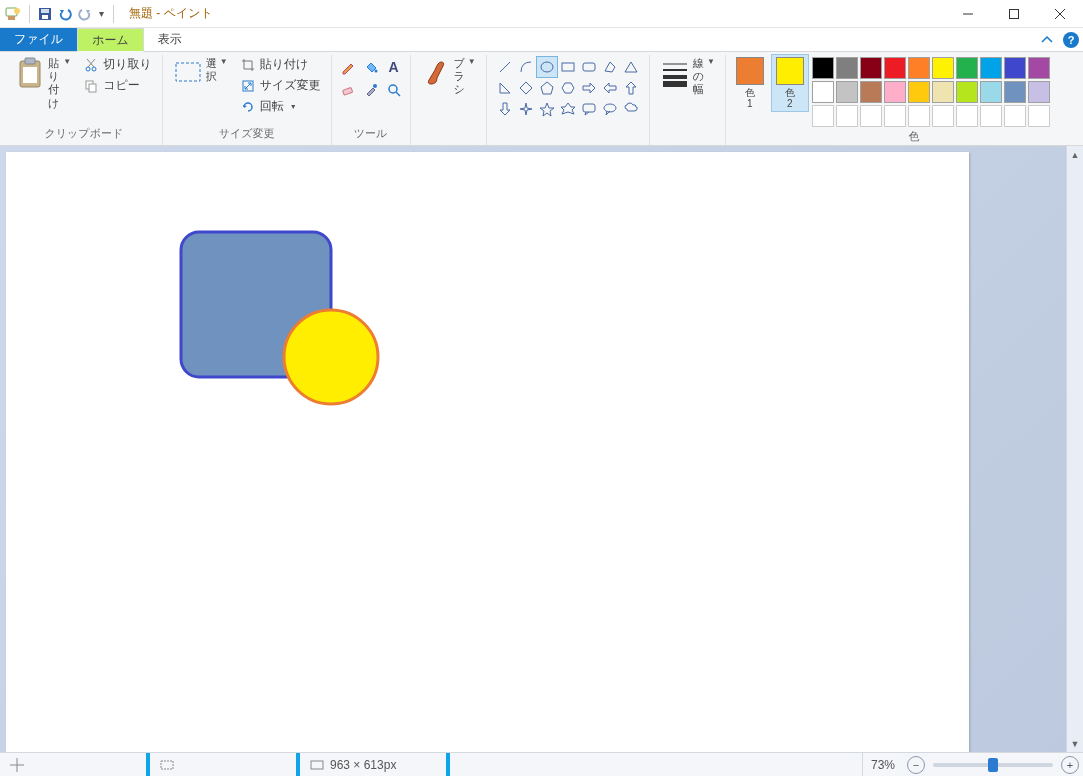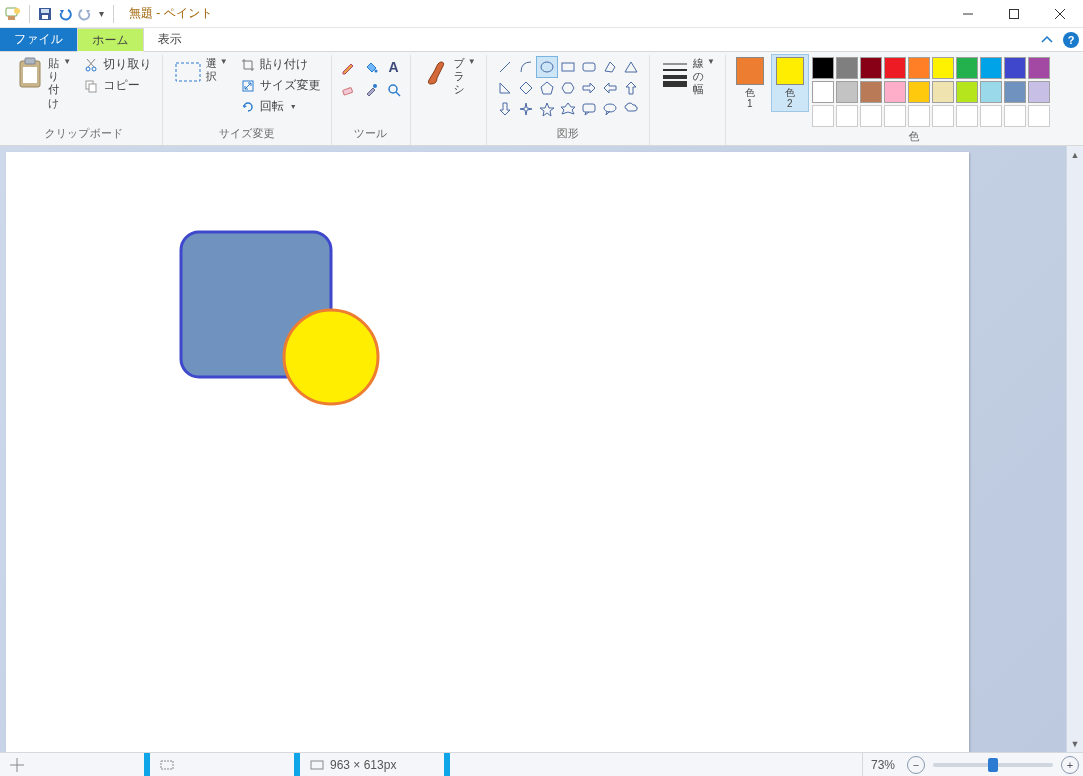--- a/index.html
+++ b/index.html
@@ -59,21 +59,21 @@
 
 .workarea { flex: 1; display: flex; background: #c9d6e8; position: relative; }
 .canvas-scroll { flex: 1; background: linear-gradient(135deg,#cdd9eb,#bcc9de); overflow: hidden; position: relative; }
 .canvas { position: absolute; left: 6px; top: 6px; width: 963px; height: 613px; background: #fff; box-shadow: 1px 1px 2px rgba(0,0,0,.2); }
 .vscroll { width: 17px; background: #e9eef6; border-left: 1px solid #d0d7e2; display: flex; flex-direction: column; }
 .sbbtn { height: 17px; display: flex; align-items: center; justify-content: center; color: #666; font-size: 9px; }
 .vscroll .track { flex: 1; }
 
 
 .statusbar { height: 24px; background: #f4f6f9; border-top: 1px solid #d4d8df; display: flex; align-items: center; font-size: 11px; color: #555; }
-.statusbar .cell { display: flex; align-items: center; gap: 6px; padding: 0 10px; border-right: 6px solid #0ea5e9; height: 100%; min-width: 150px; }
+.statusbar .cell { display: flex; align-items: center; gap: 6px; padding: 0 10px; border-right: 4px solid #0ea5e9; height: 100%; min-width: 150px; }
 .statusbar .spacer { flex: 1; border-right: 1px solid #d4d8df; height: 100%; }
 .zoompct { padding: 0 8px; }
 .zoombtn { width: 18px; height: 18px; border: 1px solid #8a98ad; border-radius: 50%; display: flex; align-items: center; justify-content: center; font-size: 11px; color: #556; margin: 0 4px; }
 .zoomslider { width: 120px; height: 4px; background: #cfd6e0; position: relative; margin: 0 4px; border-radius: 2px; }
 .zoomslider .thumb { position: absolute; top: -5px; width: 10px; height: 14px; background: #2a7bd1; border-radius: 2px; left: 55px; }
 
 svg { display: block; }
 </style>
 </head>
 <body>
@@ -392,21 +392,20 @@
               <path d="M5 10 L4 14 L8 10" fill="none" stroke="#4a6aa5"></path>
             </svg>
           </div>
         <div class="shapebtn">
             <svg width="16" height="16">
               <path d="M4 8 Q2 8 2 6 Q2 4 4 4 Q4 2 7 2 Q9 2 10 4 Q13 3 13 6 Q15 6 14 8 Q14 10 11 10 H5 Q4 10 4 8 Z" fill="none" stroke="#4a6aa5"></path>
             </svg>
           </div>
       </div>
     </div>
-    <div class="group-label">図形</div>
   </div>
 
   <div class="group">
     <div class="group-body">
       <div class="bigbtn">
         <span class="icon">
             <svg width="30" height="28" viewBox="0 0 30 28">
               <line x1="3" y1="5" x2="27" y2="5" stroke="#333" stroke-width="1"></line>
               <line x1="3" y1="11" x2="27" y2="11" stroke="#333" stroke-width="2"></line>
               <line x1="3" y1="18" x2="27" y2="18" stroke="#333" stroke-width="4"></line>

